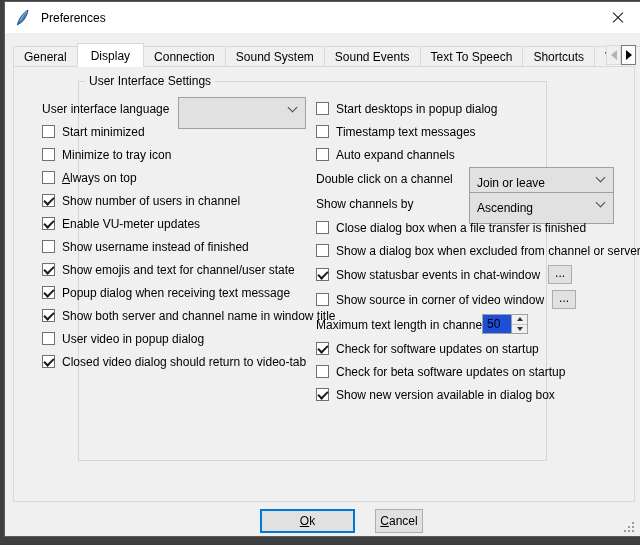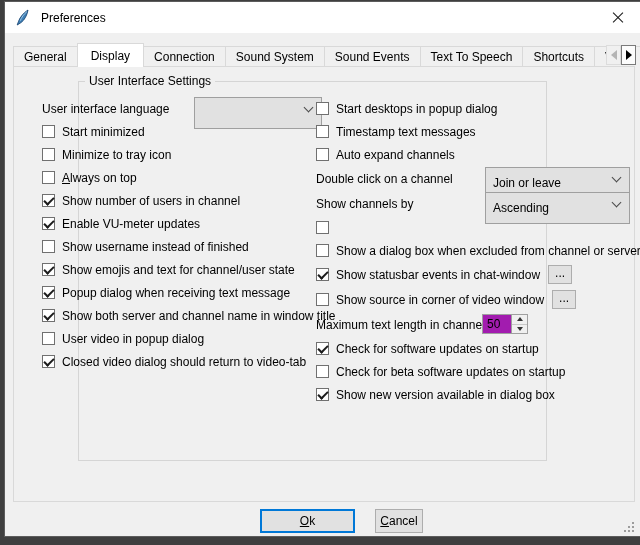--- a/index.html
+++ b/index.html
@@ -52,30 +52,30 @@
   
   .checkbox{ width:13px; height:13px; background:#fff; border:1px solid #707070; position:relative; flex:none; }
   .checkbox[data-checked="true"]::after{
     content:""; position:absolute; left:1px; top:2px; width:8px; height:4px;
     border-left:2px solid #1c1c1c; border-bottom:2px solid #1c1c1c; transform:rotate(-45deg);
   }
   .chk-lbl{ margin-left:7px; }
   .accel{ text-decoration:underline; }
 
   
-  .combo{ height:32px; background:#e1e1e1; border:1px solid #9f9f9f; display:flex; align-items:center; padding:0 7px; position:relative;margin-left:16px; }
+  .combo{ height:32px; background:#e1e1e1; border:1px solid #9f9f9f; display:flex; align-items:center; padding:0 7px; position:relative; }
   .combo .chevron{ position:absolute; right:9px; top:7px; width:7px; height:7px; border-right:1px solid #4a4a4a; border-bottom:1px solid #4a4a4a; transform:rotate(45deg); margin-top:-1px; }
   .lang-combo{ position:absolute; left:136px; top:0; width:128px; }
   .rt-combo{ position:absolute; left:153px; top:1px; width:145px; }
 
   
   .dots-btn{ width:24px; height:19px; background:#e1e1e1; border:1px solid #adadad; display:flex; align-items:center; justify-content:center; margin-left:8px; padding-bottom:4px; }
 
   
-  .spin{ position:absolute; left:166px; top:2px; width:46px; height:20px; border:1px solid #9f9f9f; background:#a21caf; display:flex; }
+  .spin{ position:absolute; left:166px; top:2px; width:46px; height:20px; border:1px solid #9f9f9f; background:#1d4ed8; display:flex; }
   .spin-val{ flex:1; display:flex; align-items:center; padding-left:4px; }
   .spin-btns{ width:16px; border-left:1px solid #9f9f9f; display:flex; flex-direction:column; background:#f0f0f0; }
   .spin-up,.spin-down{ flex:1; display:flex; align-items:center; justify-content:center; }
   .spin-up{ border-bottom:1px solid #c8c8c8; }
   .tri-up{ width:0; height:0; border-left:3px solid transparent; border-right:3px solid transparent; border-bottom:4px solid #333; }
   .tri-down{ width:0; height:0; border-left:3px solid transparent; border-right:3px solid transparent; border-top:4px solid #333; }
 
   
   .btn{ position:absolute; top:507px; height:24px; background:#e1e1e1; display:flex; align-items:center; justify-content:center; }
   .btn-ok{ left:255px; width:95px; border:2px solid #0078d7; }
@@ -204,20 +204,21 @@
       <div class="row tall">
         <span>Show channels by</span>
         <div class="combo rt-combo">
           <span>Ascending</span>
           <span class="chevron"></span>
         </div>
       </div>
 
       <div class="row">
         <span class="checkbox" data-checked="false"></span>
+        <span class="chk-lbl">Close dialog box when a file transfer is finished</span>
       </div>
       <div class="row">
         <span class="checkbox" data-checked="false"></span>
         <span class="chk-lbl">Show a dialog box when excluded from channel or server</span>
       </div>
 
       <div class="row tall">
         <span class="checkbox" data-checked="true"></span>
         <span class="chk-lbl">Show statusbar events in chat-window</span>
         <div class="dots-btn">

